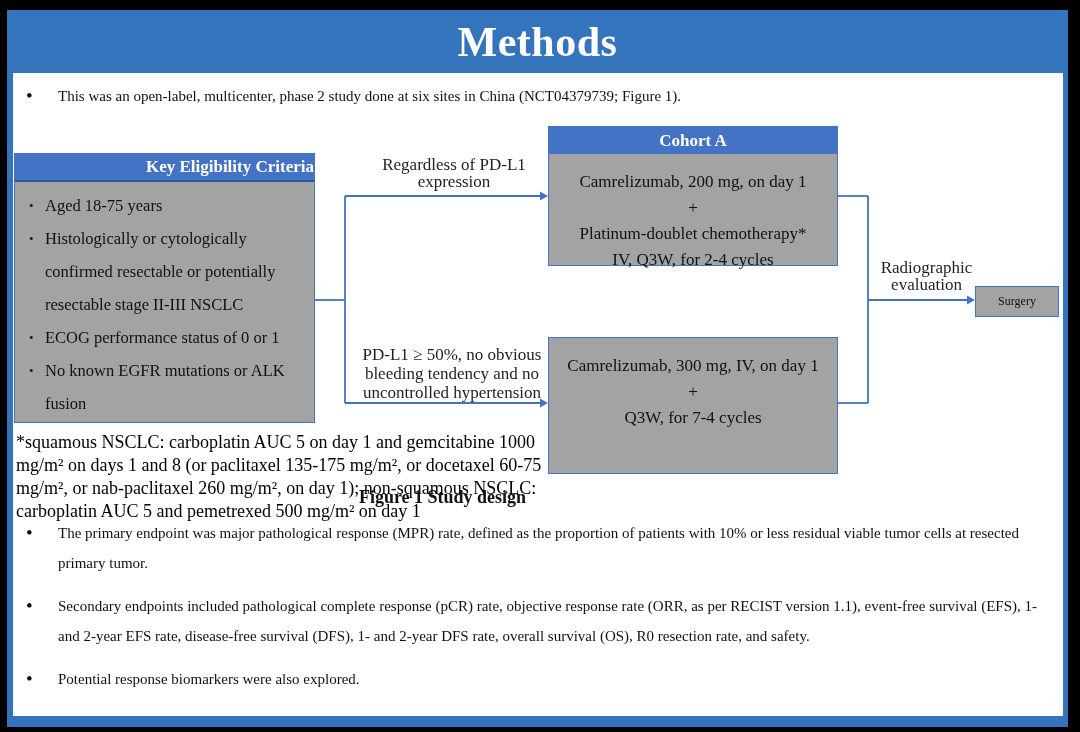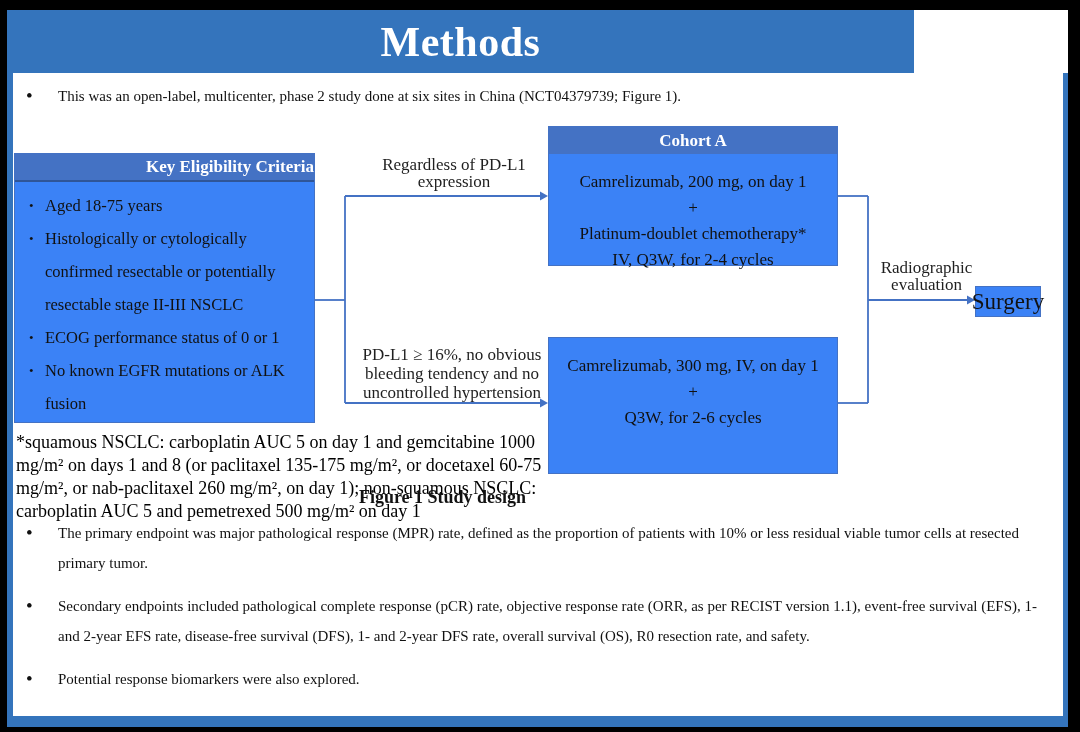--- a/index.html
+++ b/index.html
@@ -3,55 +3,55 @@
 <meta charset="utf-8">
 <style>
   html,body{margin:0;padding:0;}
   body{
     width:1080px;height:732px;background:#000;position:relative;overflow:hidden;
     font-family:"Liberation Serif","DejaVu Serif",serif;color:#111;
   }
   .slide{position:absolute;left:7px;top:10px;width:1061px;height:717px;background:#fff;}
 
   
-  .title-band{position:absolute;left:0;top:0;width:907px;height:63px;background:#3474BC;
+  .title-band{position:absolute;left:0;top:0;width:1061px;height:63px;background:#3474BC;
     display:flex;align-items:center;justify-content:center;}
   .title-band h1{margin:0;color:#fff;font-size:42px;font-weight:bold;letter-spacing:.5px;}
   .edge-left{position:absolute;left:0;top:63px;width:6px;height:643px;background:#3474BC;}
   .edge-right{position:absolute;left:1056px;top:63px;width:5px;height:643px;background:#3474BC;}
   .edge-bottom{position:absolute;left:0;top:706px;width:1061px;height:11px;background:#3474BC;}
 
   
   .bullet-row{position:absolute;display:flex;}
   .bullet-row .mk{width:32px;flex:none;font-size:19px;line-height:30px;padding-left:2px;}
   .bullet-row .tx{font-size:15px;line-height:30px;}
   #intro-bullet{left:17px;top:71px;width:1030px;}
   .endpoints{position:absolute;left:17px;top:508px;width:1032px;}
   .endpoints .bullet-row{position:relative;margin-bottom:13px;}
 
   
-  .dbox{position:absolute;background:#3b82f6;border:1.6px solid #4472C4;box-sizing:border-box;}
+  .dbox{position:absolute;background:#a3a3a3;border:1.6px solid #4472C4;box-sizing:border-box;}
   .dbox .dhead{background:#4472C4;color:#fff;font-weight:bold;text-align:center;
     font-size:17px;line-height:27px;height:27px;}
   
   #eligibility{left:7px;top:143px;width:301px;height:270px;}
   #eligibility .dhead{text-align:right;padding-left:10px;border-bottom:2px solid #2F5597;
     height:26px;line-height:26px;}
   #eligibility ul{list-style:none;margin:7px 0 0 0;padding:0 4px 0 14px;}
   #eligibility li{display:flex;font-size:16.5px;line-height:33px;}
   #eligibility li .mk{width:16px;flex:none;font-size:13px;}
   #eligibility li .tx{width:265px;}
   
   #cohort-a{left:541px;top:116px;width:290px;height:140px;}
   #cohort-b{left:541px;top:327px;width:290px;height:137px;}
   .dbox .dlines{padding-top:15px;}
   .dbox .dline{text-align:center;font-size:17px;line-height:26px;}
   
-  #surgery{left:968px;top:276px;width:66px;height:31px;display:flex;align-items:center;
-    justify-content:center;font-size:23px;}
+  #surgery{left:968px;top:276px;width:84px;height:31px;display:flex;align-items:center;
+    justify-content:center;font-size:12px;}
 
   
   .flabel{position:absolute;text-align:center;color:#1f1f1f;font-size:17px;line-height:17px;}
   #label-top{left:352px;top:146px;width:190px;}
   #label-bottom{left:348px;top:335px;width:194px;line-height:19px;}
   #label-eval{left:852px;top:249px;width:135px;}
 
   #footnote{position:absolute;left:9px;top:421px;width:536px;font-size:18px;line-height:23px;
     color:#000000;}
   #fig-caption{position:absolute;left:0;top:477px;width:871px;text-align:center;
@@ -110,37 +110,37 @@
         <span class="tx">ECOG performance status of 0 or 1</span>
       </li>
       <li>
         <span class="mk">•</span>
         <span class="tx">No known EGFR mutations or ALK fusion</span>
       </li>
     </ul>
   </div>
 
   <div class="flabel" id="label-top">Regardless of PD-L1 expression</div>
-  <div class="flabel" id="label-bottom">PD-L1 ≥ 16%, no obvious bleeding tendency and no uncontrolled hypertension</div>
+  <div class="flabel" id="label-bottom">PD-L1 ≥ 50%, no obvious bleeding tendency and no uncontrolled hypertension</div>
 
   <div class="dbox" id="cohort-a">
     <div class="dhead">Cohort A</div>
     <div class="dlines">
       <div class="dline">Camrelizumab, 200 mg, on day 1</div>
       <div class="dline">+</div>
       <div class="dline">Platinum-doublet chemotherapy*</div>
       <div class="dline">IV, Q3W, for 2-4 cycles</div>
     </div>
   </div>
 
   <div class="dbox" id="cohort-b">
     <div class="dlines">
       <div class="dline">Camrelizumab, 300 mg, IV, on day 1</div>
       <div class="dline">+</div>
-      <div class="dline">Q3W, for 2-6 cycles</div>
+      <div class="dline">Q3W, for 7-4 cycles</div>
     </div>
   </div>
 
   <div class="flabel" id="label-eval">Radiographic evaluation</div>
   <div class="dbox" id="surgery">Surgery</div>
 
   <div id="footnote">*squamous NSCLC: carboplatin AUC 5 on day 1 and gemcitabine 1000 mg/m² on days 1 and 8 (or paclitaxel 135-175 mg/m², or docetaxel 60-75 mg/m², or nab-paclitaxel 260 mg/m², on day 1); non-squamous NSCLC: carboplatin AUC 5 and pemetrexed 500 mg/m² on day 1</div>
   <div id="fig-caption">Figure 1 Study design</div>
 
   <div class="endpoints">

